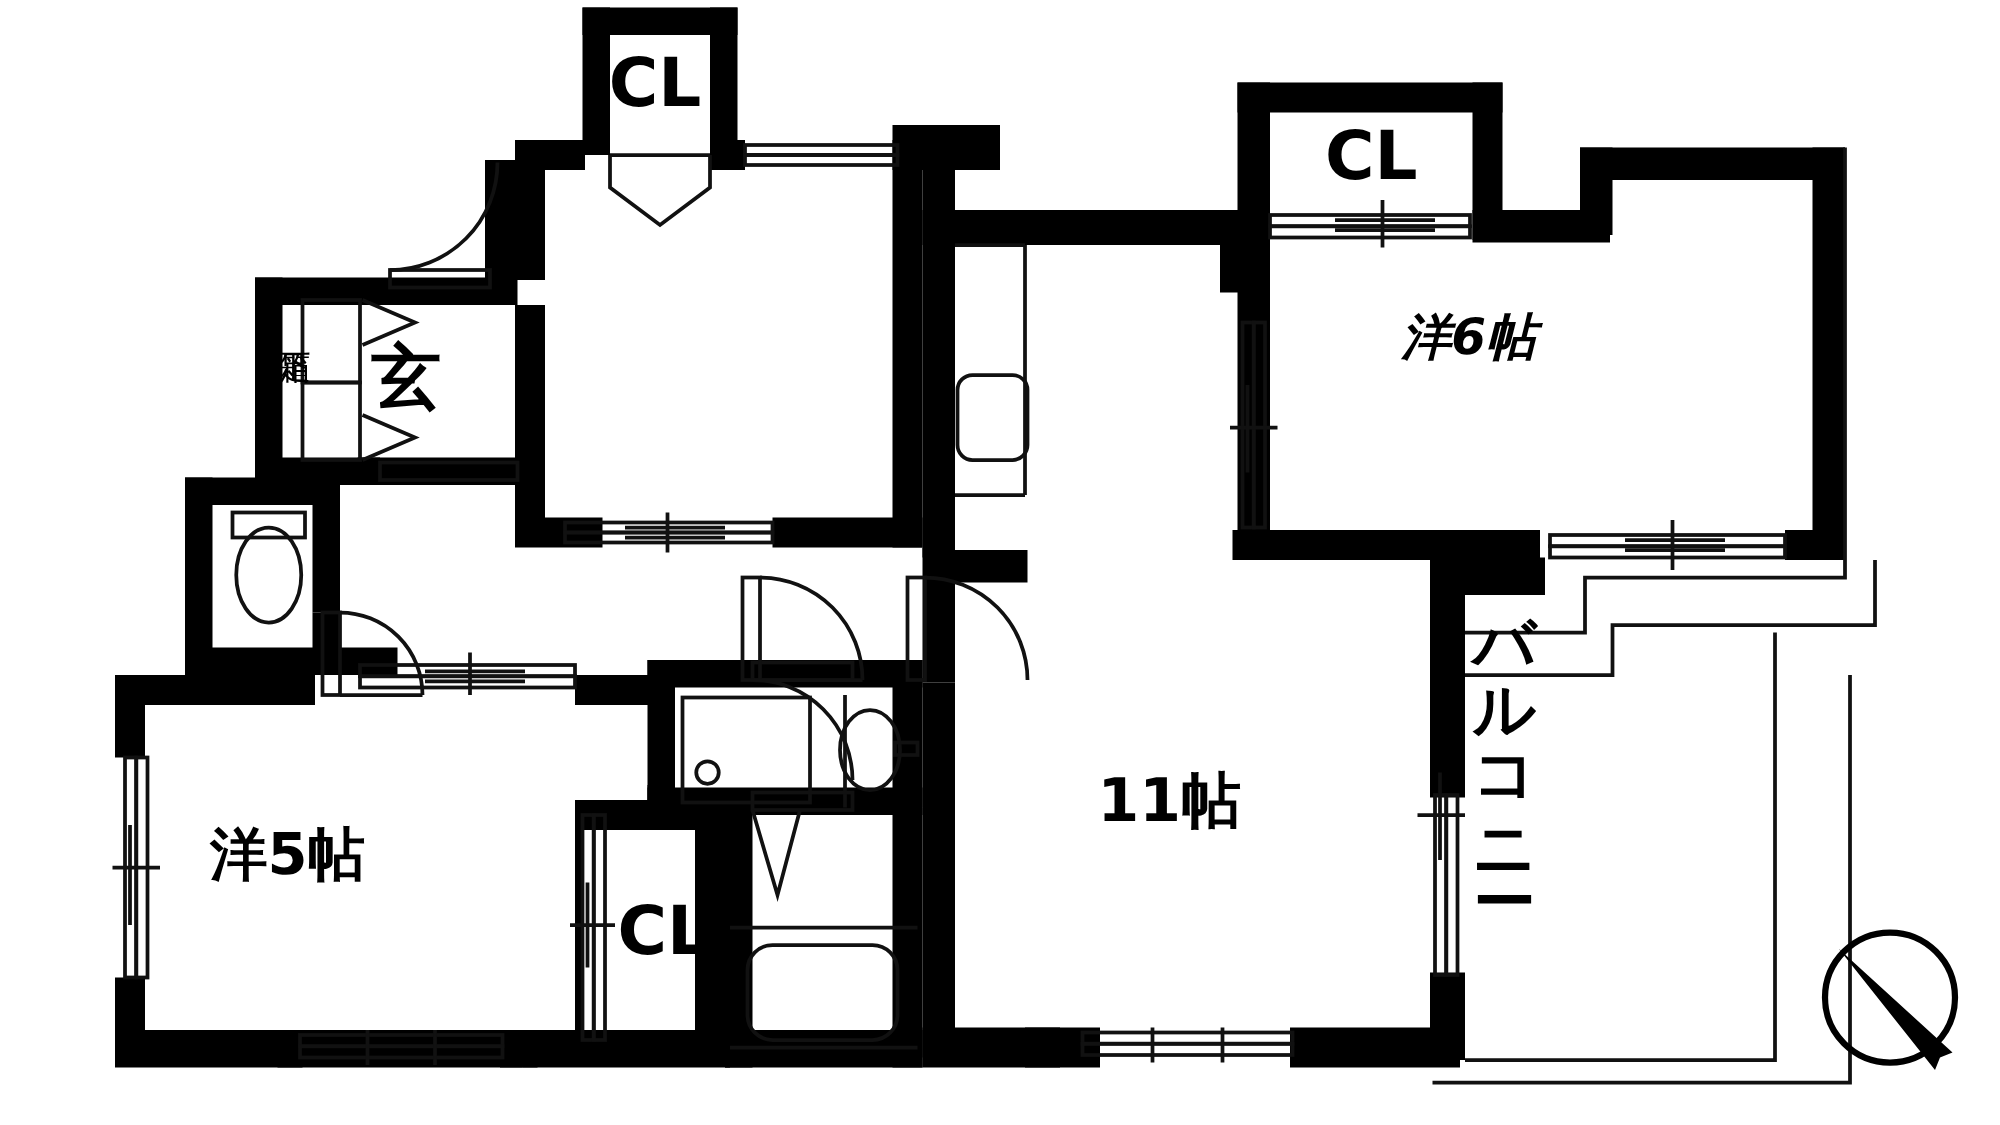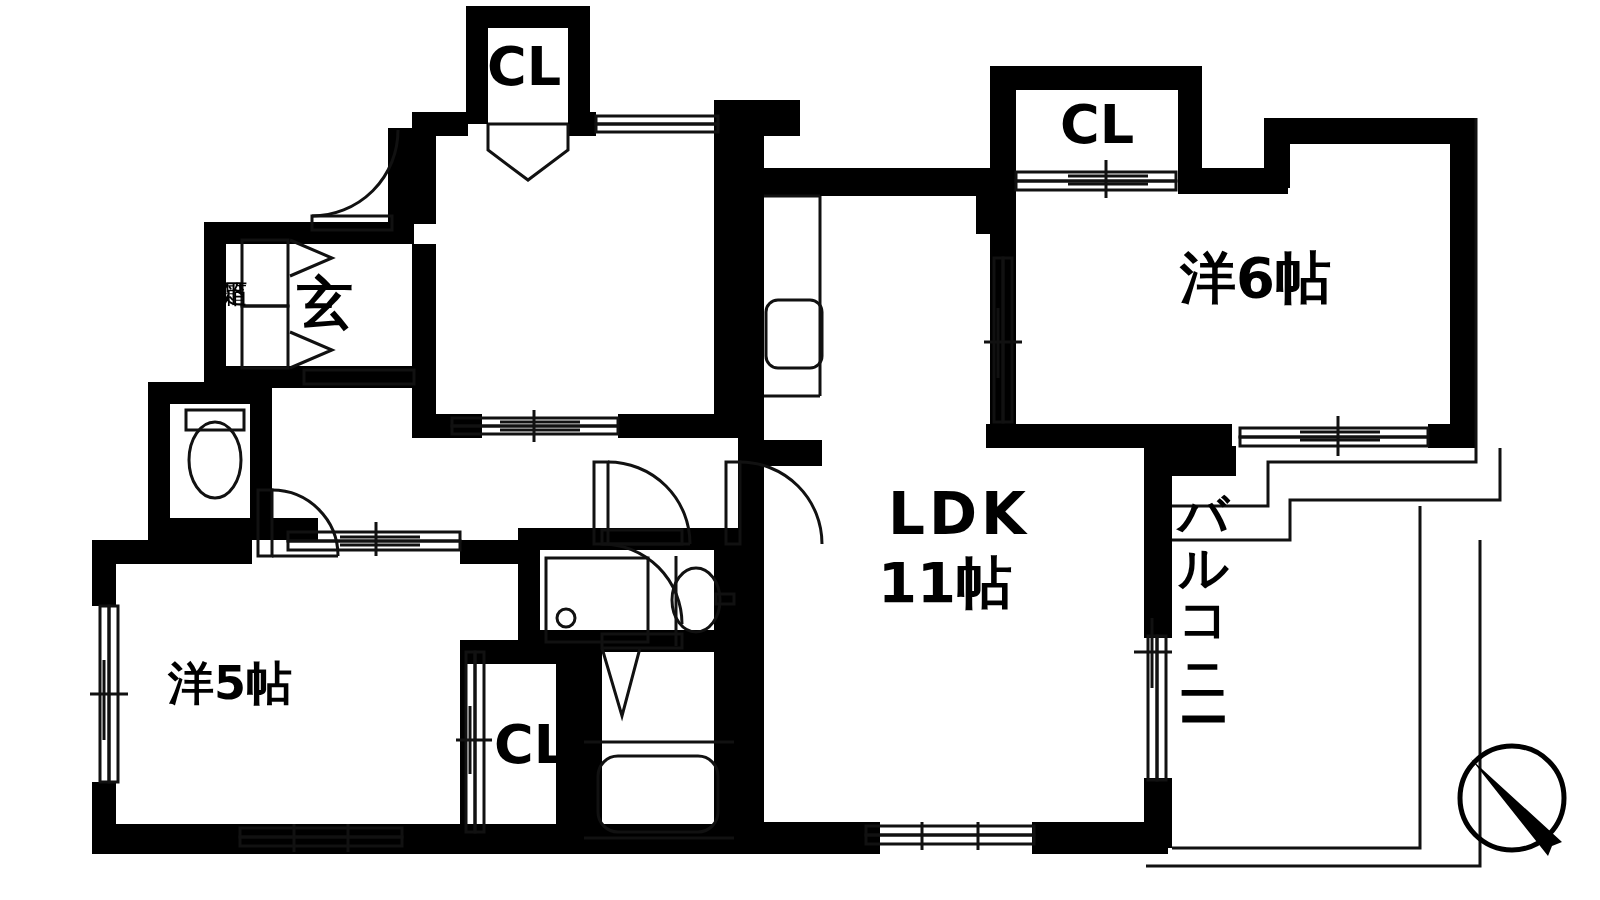--- a/index.html
+++ b/index.html
@@ -220,27 +220,26 @@
       <path d="M1146 866 L1480 866 L1480 540" stroke-width="3"></path>
     </g>
 
     <g>
       <circle cx="1512" cy="798" r="52" fill="none" stroke="#000" stroke-width="5"></circle>
       <path d="M1471 759 L1562 842 L1552 846 L1548 856 Z" fill="#000000"></path>
     </g>
   </svg>
 
 
-  <div class="lbl" style="left:1180px;top:250px;font-size:56px;">洋6帖</div>
+  <div class="lbl" style="left:1121px;top:250px;font-size:40px;font-style:italic;">洋6帖</div>
 
   <div class="lbl" style="left:168px;top:660px;font-size:46px;">洋5帖</div>
 
-  <div class="lbl" style="left:888px;top:485px;font-size:58px;letter-spacing:4px;">LDK</div>
-
-  <div class="lbl" style="left:878px;top:555px;font-size:56px;">11帖</div>
+
+  <div class="lbl" style="left:878px;top:617px;font-size:48px;">11帖</div>
 
   <div class="lbl" style="left:297px;top:275px;font-size:56px;">玄</div>
 
   <div class="lbl" style="left:487px;top:40px;font-size:54px;">CL</div>
 
   <div class="lbl" style="left:1060px;top:98px;font-size:54px;">CL</div>
 
   <div class="lbl" style="left:494px;top:718px;font-size:54px;">CL</div>
 
   <div class="vlbl" style="left:1178px;top:458px;font-size:50px;">バルコニー</div>

